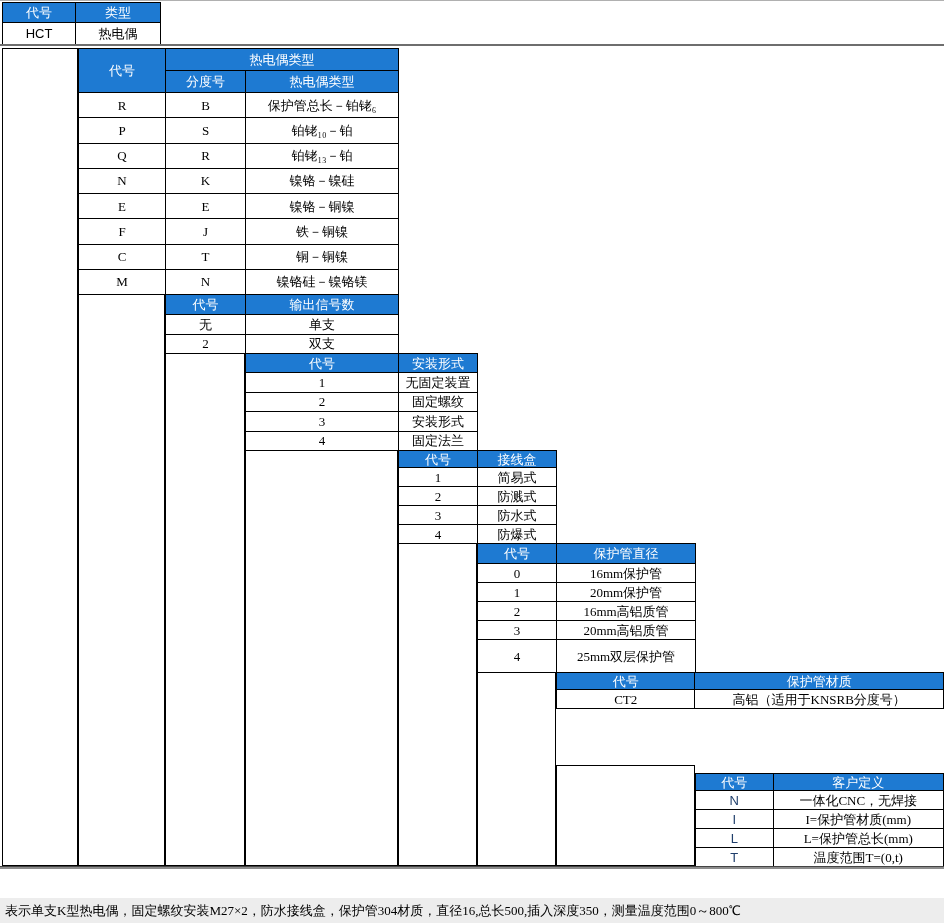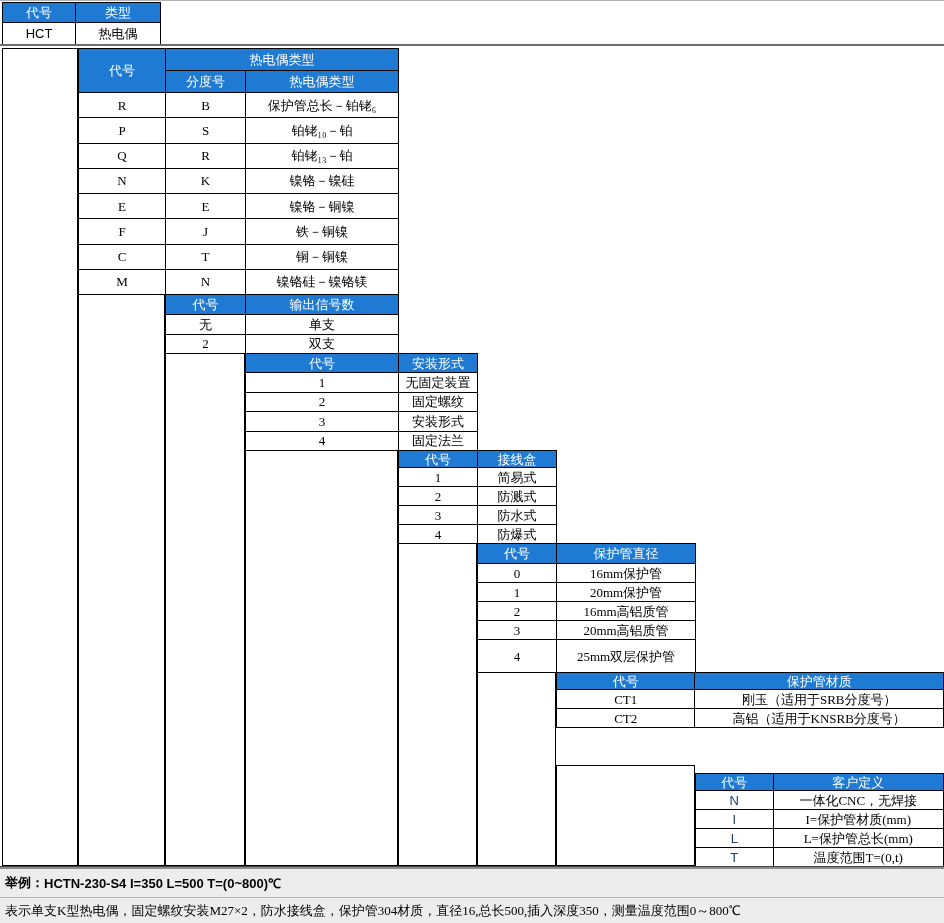--- a/index.html
+++ b/index.html
@@ -228,24 +228,20 @@
     <colgroup>
         <col style="width:139px">
         <col style="width:249px">
       </colgroup>
     <tbody>
         <tr class="h17">
       <th class="hdr">代号</th>
       <th class="hdr">保护管材质</th>
     </tr>
     <tr class="h19">
-          <td>CT1</td>
-          <td class="left">刚玉（适用于SRB分度号）</td>
-        </tr>
-    <tr class="h19">
           <td>CT2</td>
           <td class="left">高铝（适用于KNSRB分度号）</td>
         </tr>
   </tbody>
     </table>
 
   <table style="left:695px;top:773px;">
     <colgroup>
         <col style="width:78px">
         <col style="width:171px">
@@ -268,21 +264,17 @@
           <td class="left">L=保护管总长(mm)</td>
         </tr>
     <tr class="h19">
           <td class="navy">T</td>
           <td class="left">温度范围T=(0,t)</td>
         </tr>
   </tbody>
     </table>
 
   <div class="hline" style="top:866px;height:3px;background:#8c8c8c;border-top:1px solid #444;box-sizing:border-box;"></div>
-  <div class="note" style="top:869px;height:29px;border-bottom:1px solid #b5b5b5;">
-    <span class="b">举例：</span>
-      <span class="b sans">HCTN-230-S4 I=350 L=500 T=(0~800)℃</span>
-  </div>
   <div class="note" style="top:898px;height:25px;text-align:center;">
     <span>表示单支K型热电偶，固定螺纹安装M27×2，防水接线盒，保护管304材质，直径16,总长500,插入深度350，测量温度范围0～800℃</span>
   </div>
 
 </div>
 
 </body></html>

